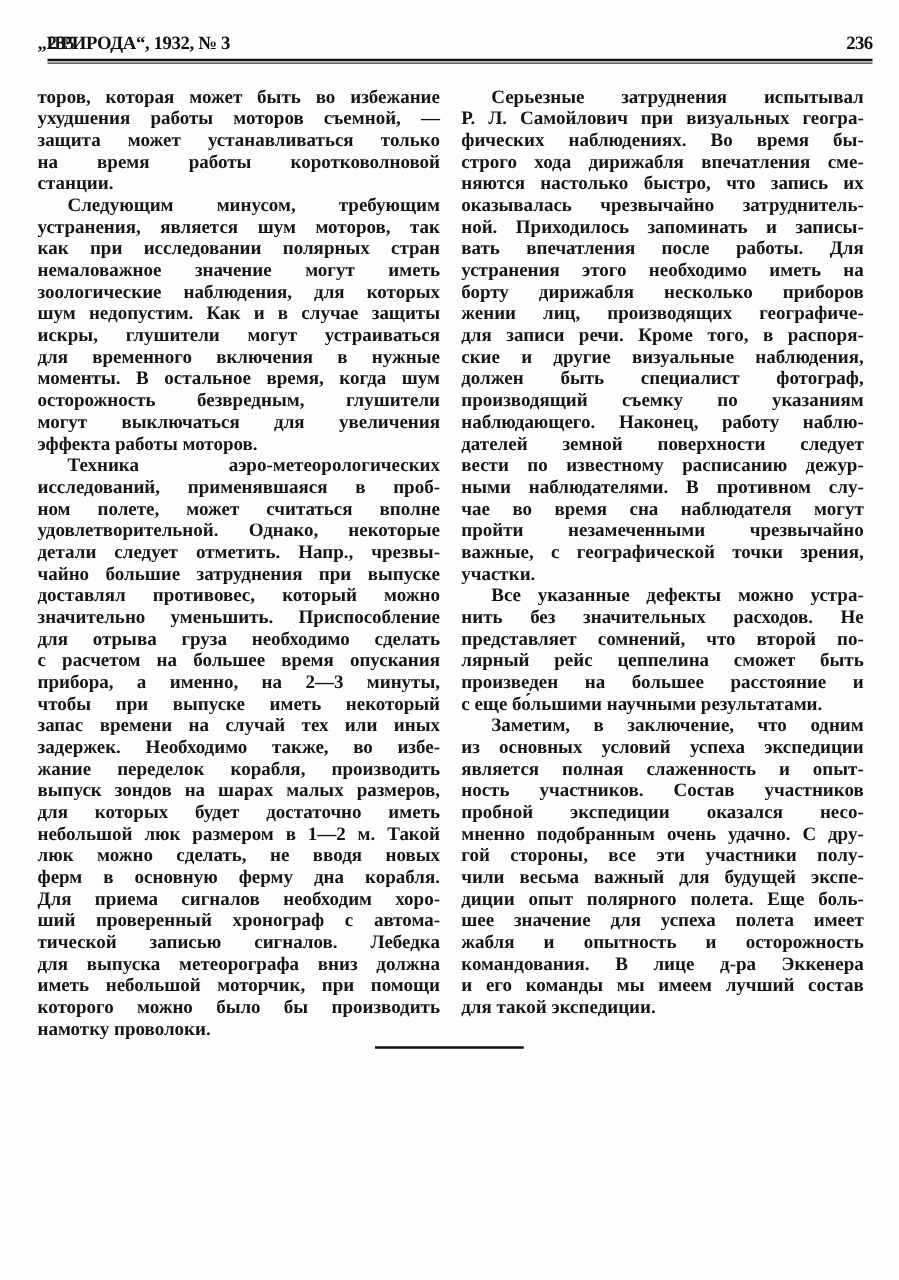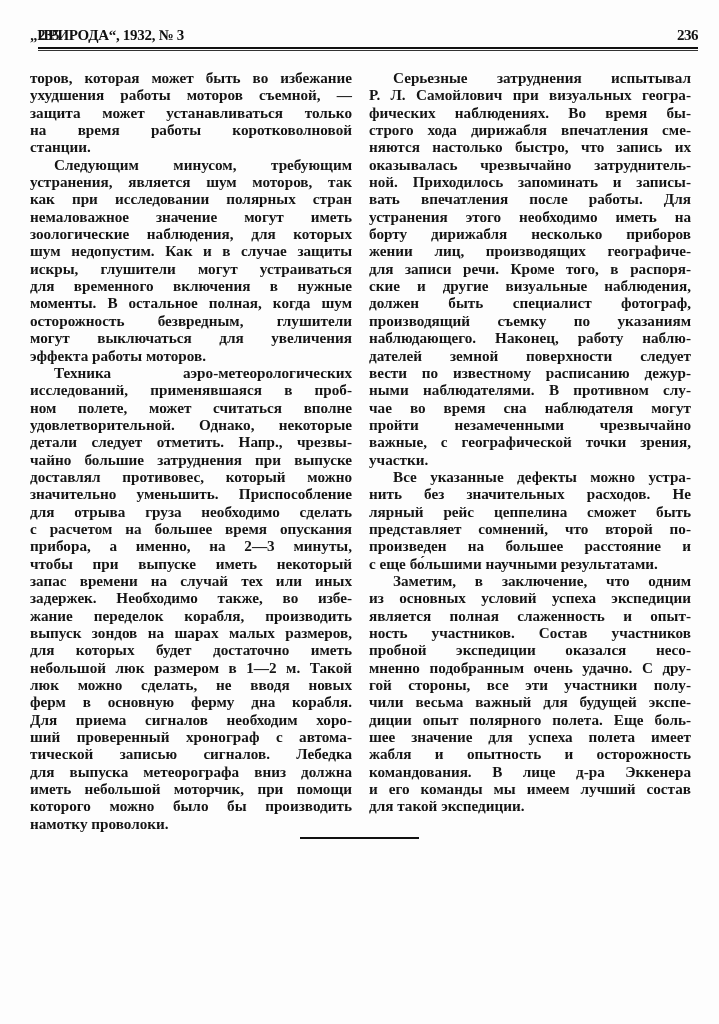--- a/index.html
+++ b/index.html
@@ -45,21 +45,21 @@
       </p>
       <p class="indent" style="text-indent: 0px;">
         <span class="line" style="padding-left: 24px; display: block;">Следующим минусом, требующим</span>
         <span class="line" style="display: block;">устранения, является шум моторов, так</span>
         <span class="line" style="display: block;">как при исследовании полярных стран</span>
         <span class="line" style="display: block;">немаловажное значение могут иметь</span>
         <span class="line" style="display: block;">зоологические наблюдения, для которых</span>
         <span class="line" style="display: block;">шум недопустим. Как и в случае защиты</span>
         <span class="line" style="display: block;">искры, глушители могут устраиваться</span>
         <span class="line" style="display: block;">для временного включения в нужные</span>
-        <span class="line" style="display: block;">моменты. В остальное полная, когда шум</span>
+        <span class="line" style="display: block;">моменты. В остальное время, когда шум</span>
         <span class="line" style="display: block;">осторожность безвредным, глушители</span>
         <span class="line" style="display: block;">могут выключаться для увеличения</span>
         <span class="line last" style="display: block;">эффекта работы моторов.</span>
       </p>
       <p class="indent" style="text-indent: 0px;">
         <span class="line" style="padding-left: 24px; display: block;">Техника аэро-метеорологических</span>
         <span class="line" style="display: block;">исследований, применявшаяся в проб-</span>
         <span class="line" style="display: block;">ном полете, может считаться вполне</span>
         <span class="line" style="display: block;">удовлетворительной. Однако, некоторые</span>
         <span class="line" style="display: block;">детали следует отметить. Напр., чрезвы-</span>
@@ -109,22 +109,22 @@
         <span class="line" style="display: block;">вести по известному расписанию дежур-</span>
         <span class="line" style="display: block;">ными наблюдателями. В противном слу-</span>
         <span class="line" style="display: block;">чае во время сна наблюдателя могут</span>
         <span class="line" style="display: block;">пройти незамеченными чрезвычайно</span>
         <span class="line" style="display: block;">важные, с географической точки зрения,</span>
         <span class="line last" style="display: block;">участки.</span>
       </p>
       <p class="indent" style="text-indent: 0px;">
         <span class="line" style="padding-left: 24px; display: block;">Все указанные дефекты можно устра-</span>
         <span class="line" style="display: block;">нить без значительных расходов. Не</span>
+        <span class="line" style="display: block;">представляет сомнений, что второй по-</span>
         <span class="line" style="display: block;">лярный рейс цеппелина сможет быть</span>
-        <span class="line" style="display: block;">представляет сомнений, что второй по-</span>
         <span class="line" style="display: block;">произведен на большее расстояние и</span>
         <span class="line last" style="display: block;">с еще бо́льшими научными результатами.</span>
       </p>
       <p class="indent" style="text-indent: 0px;">
         <span class="line" style="padding-left: 24px; display: block;">Заметим, в заключение, что одним</span>
         <span class="line" style="display: block;">из основных условий успеха экспедиции</span>
         <span class="line" style="display: block;">является полная слаженность и опыт-</span>
         <span class="line" style="display: block;">ность участников. Состав участников</span>
         <span class="line" style="display: block;">пробной экспедиции оказался несо-</span>
         <span class="line" style="display: block;">мненно подобранным очень удачно. С дру-</span>

